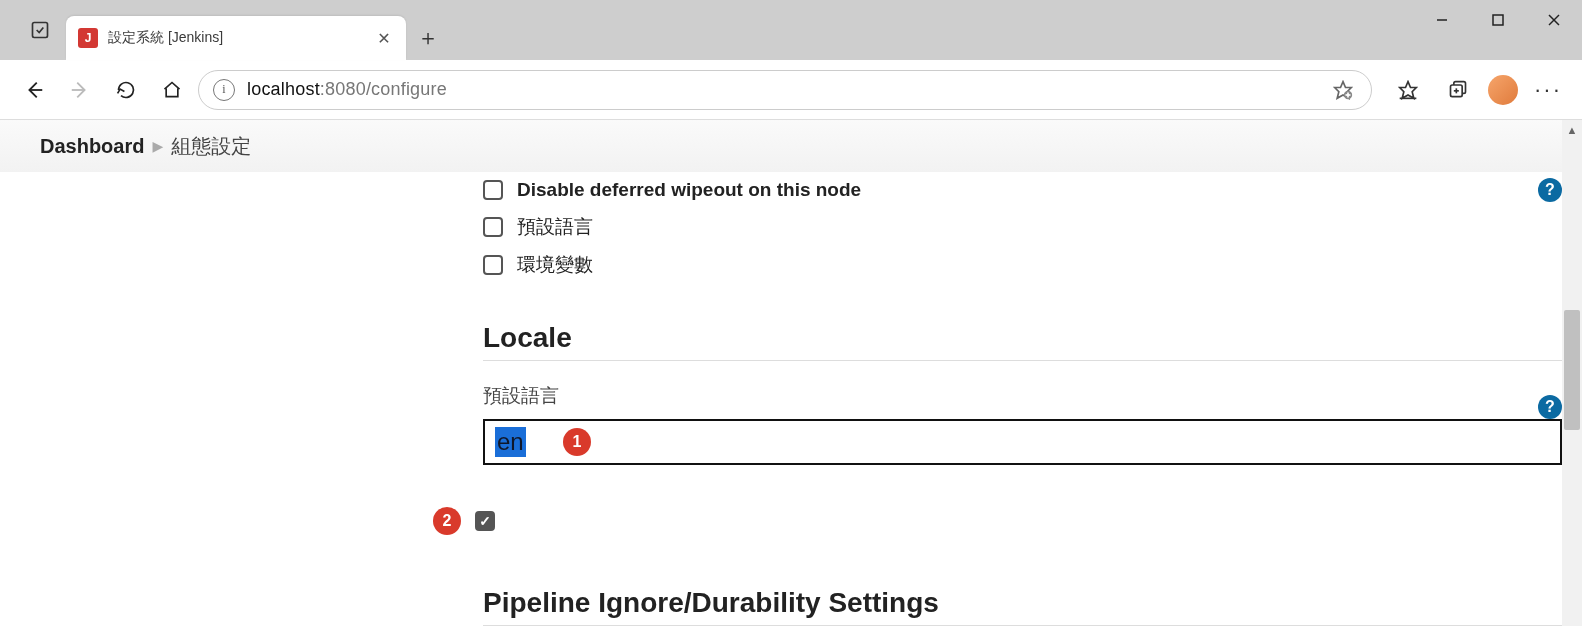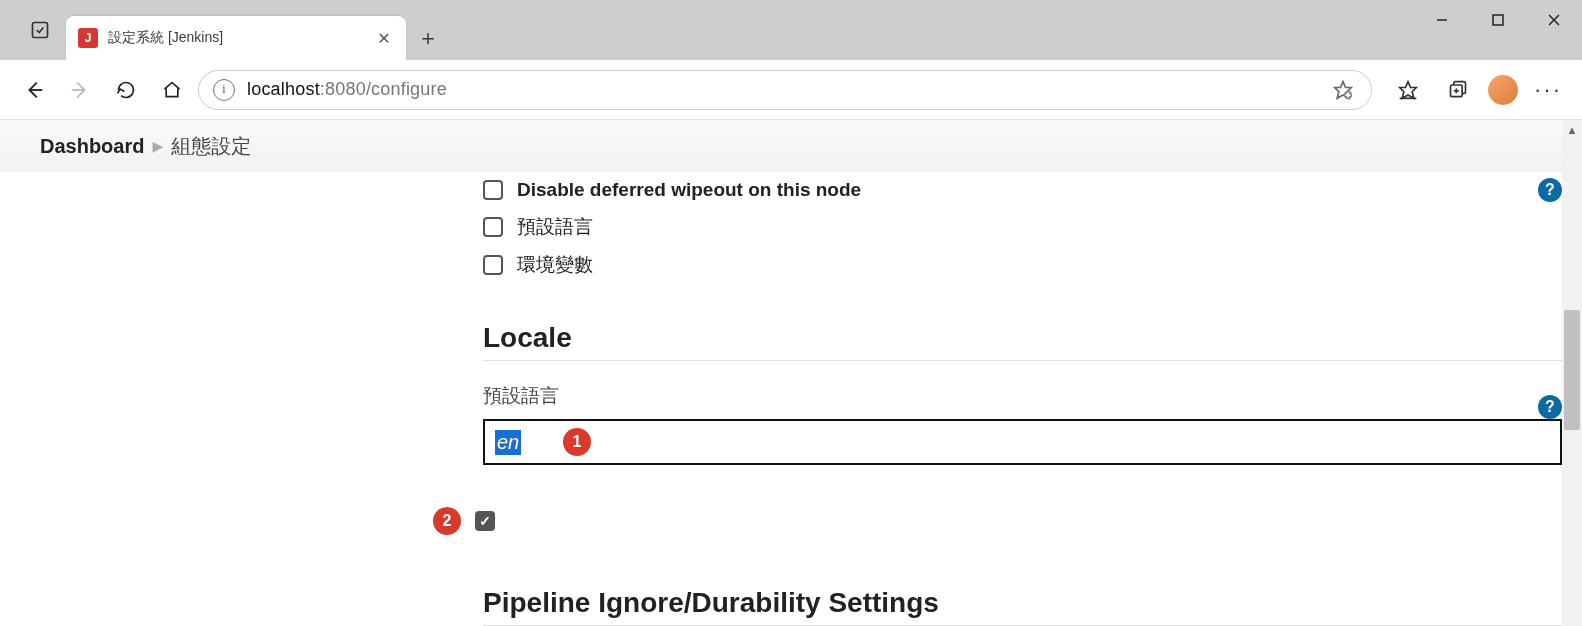--- a/index.html
+++ b/index.html
@@ -130,21 +130,21 @@
     .locale-input {
       width:100%;
       height:46px;
       border:2px solid #111;
       padding:0 10px;
       font-size:18px;
       display:flex;align-items:center;
       position:relative;
     }
     .locale-input .selval {
-      background:#1a6ed8;color:#fef9c3;padding:1px 2px;font-size:20px;font-style:italic;
+      background:#1a6ed8;color:#0f172a;padding:1px 2px;font-size:24px;
     }
     .badge {
       width:28px;height:28px;border-radius:50%;background:#d93a2b;color:#fff;display:flex;align-items:center;justify-content:center;font-size:16px;font-weight:600;position:absolute;z-index:5;
     }
     .badge-inline { position:static; display:inline-flex; }
     .ignore-row { display:flex; align-items:center; gap:14px; margin-top:42px; margin-left:-50px;}
     .section-bottom { margin-top:52px;}
     
     .scrollbar-track { position:absolute; right:0; top:120px; bottom:0; width:20px; background:#f1f1f1;}
     .scrollbar-thumb { position:absolute; right:2px; width:16px; top:190px; height:120px; background:#c0c0c0; border-radius:2px;}

